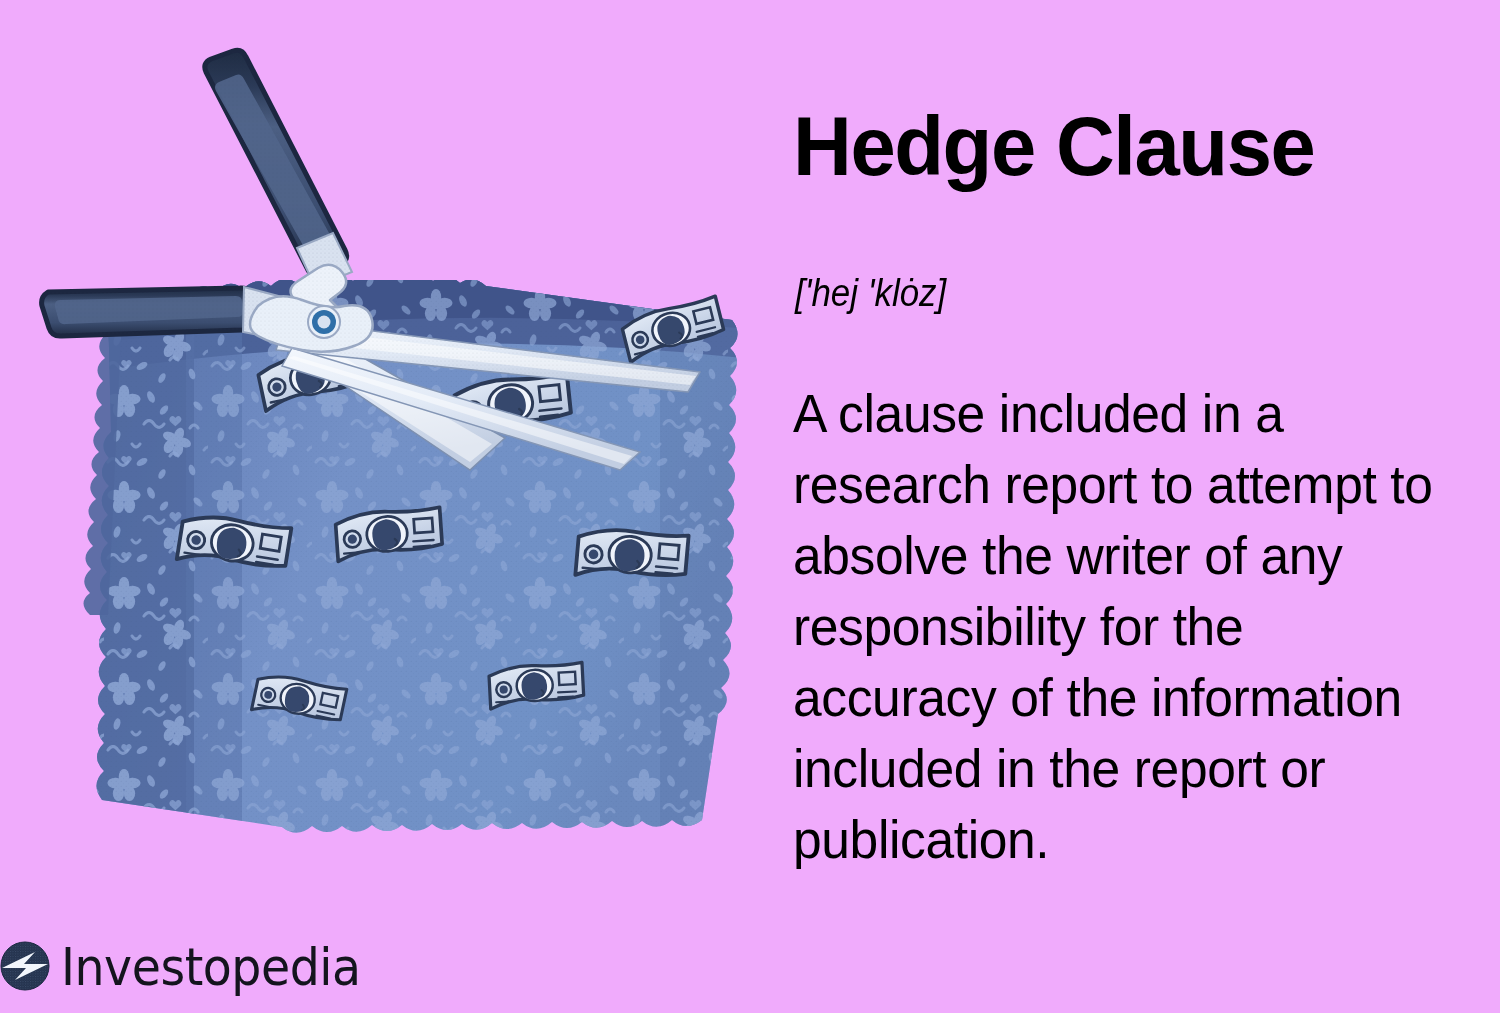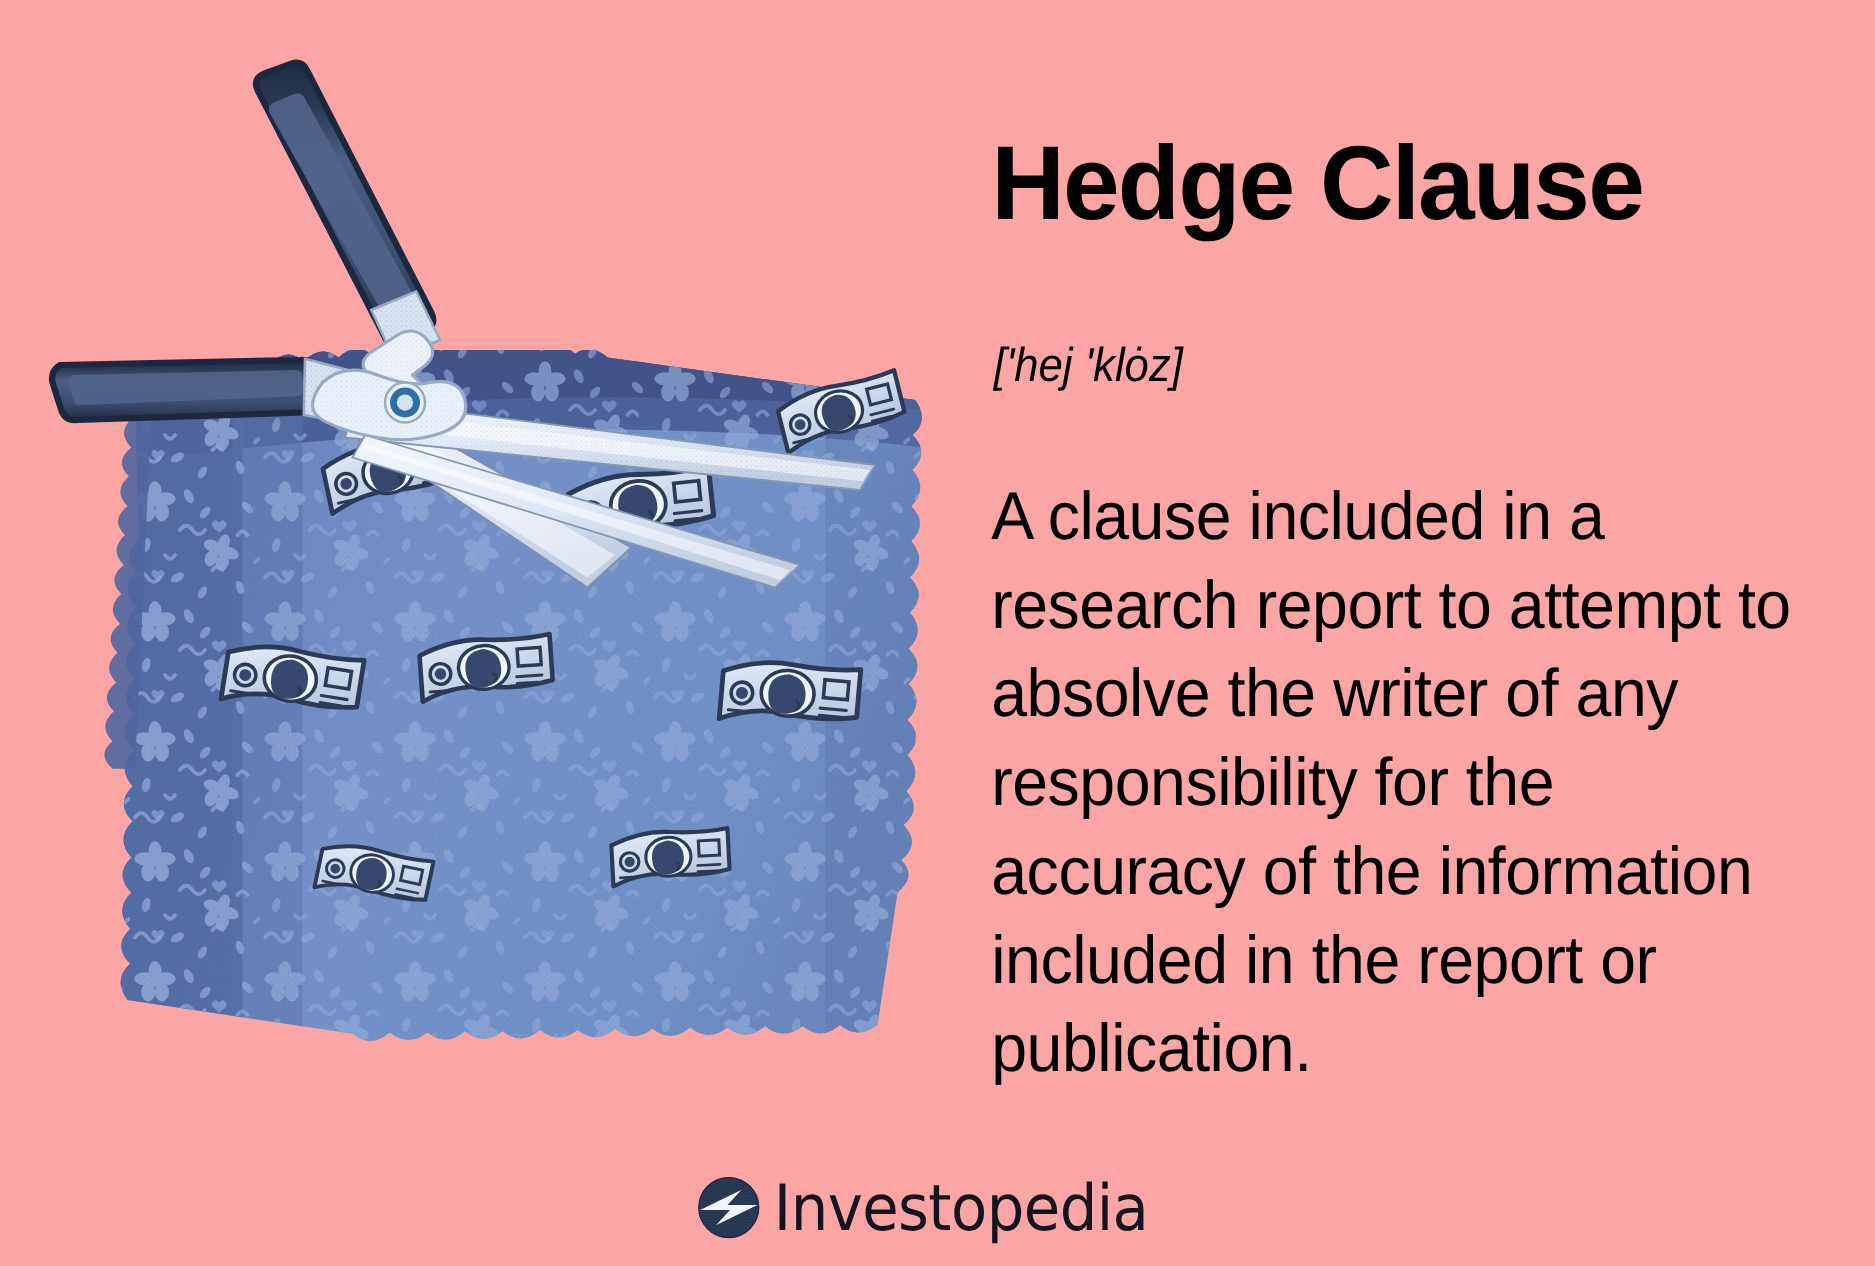--- a/index.html
+++ b/index.html
@@ -4,21 +4,21 @@
 <style>
   html, body {
     margin: 0;
     padding: 0;
     background: #ffffff;
   }
   #card {
     position: relative;
     width: 1500px;
     height: 1013px;
-    background: #fca5a5;
+    background: #f0abfc;
     overflow: hidden;
     font-family: "Liberation Sans", "DejaVu Sans", sans-serif;
   }
 
   
   #illustration {
     position: absolute;
     left: 0;
     top: 0;
     width: 780px;
@@ -78,21 +78,21 @@
 
   
   #footer-logo {
     position: absolute;
     left: 0;
     right: 0;
     top: 933px;
     height: 66px;
     display: flex;
     align-items: center;
-    justify-content: center;
+    justify-content: flex-start;
     gap: 11px;
   }
   #logo-mark { width: 50px; height: 50px; display: block; }
   #logo-wordmark {
     font-size: 51px;
     font-weight: 400;
     line-height: 1;
     color: #14141e;
     letter-spacing: -0.5px;
     font-family: "DejaVu Sans", "Liberation Sans", sans-serif;

